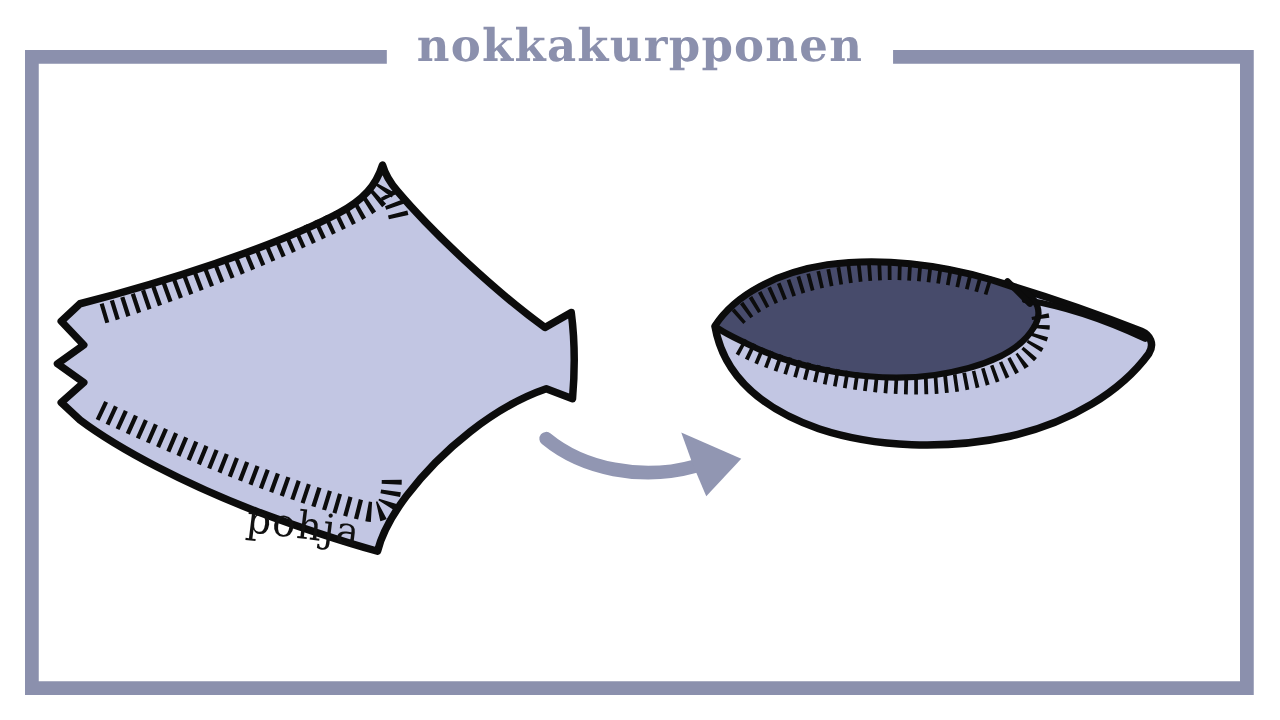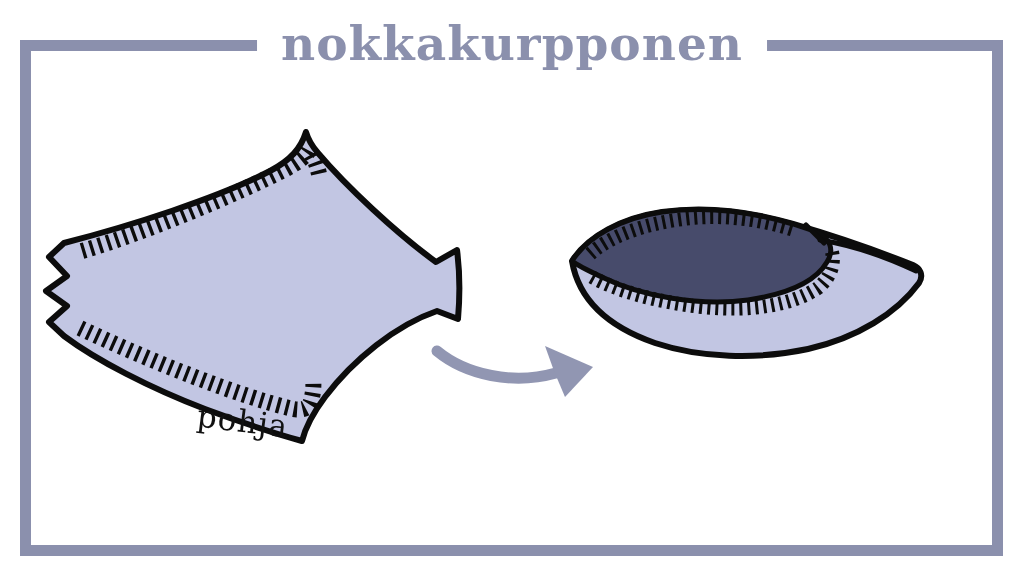--- a/index.html
+++ b/index.html
@@ -9,21 +9,21 @@
     font-family:"DejaVu Serif","Liberation Serif",serif;
   }
   .frame{
     position:absolute;left:20px;top:40px;width:983px;height:516px;
     box-sizing:border-box;border:11px solid #8b90ad;
     z-index:1;
   }
   .page-title{
     position:absolute;top:16px;left:50%;transform:translateX(-50%);
     z-index:2;background:#ffffff;padding:0 24px;
-    font-size:47px;font-weight:bold;letter-spacing:1px;
+    font-size:36px;font-weight:bold;letter-spacing:1px;
     color:#8b90ad;white-space:nowrap;line-height:1.2;
   }
   .diagram-svg{position:absolute;left:0;top:0;z-index:3;}
   .pattern-label{
     position:absolute;left:197px;top:403px;z-index:4;
     font-size:31px;color:#111111;transform:rotate(7deg);
     letter-spacing:1px;
   }
 </style>
 </head>

